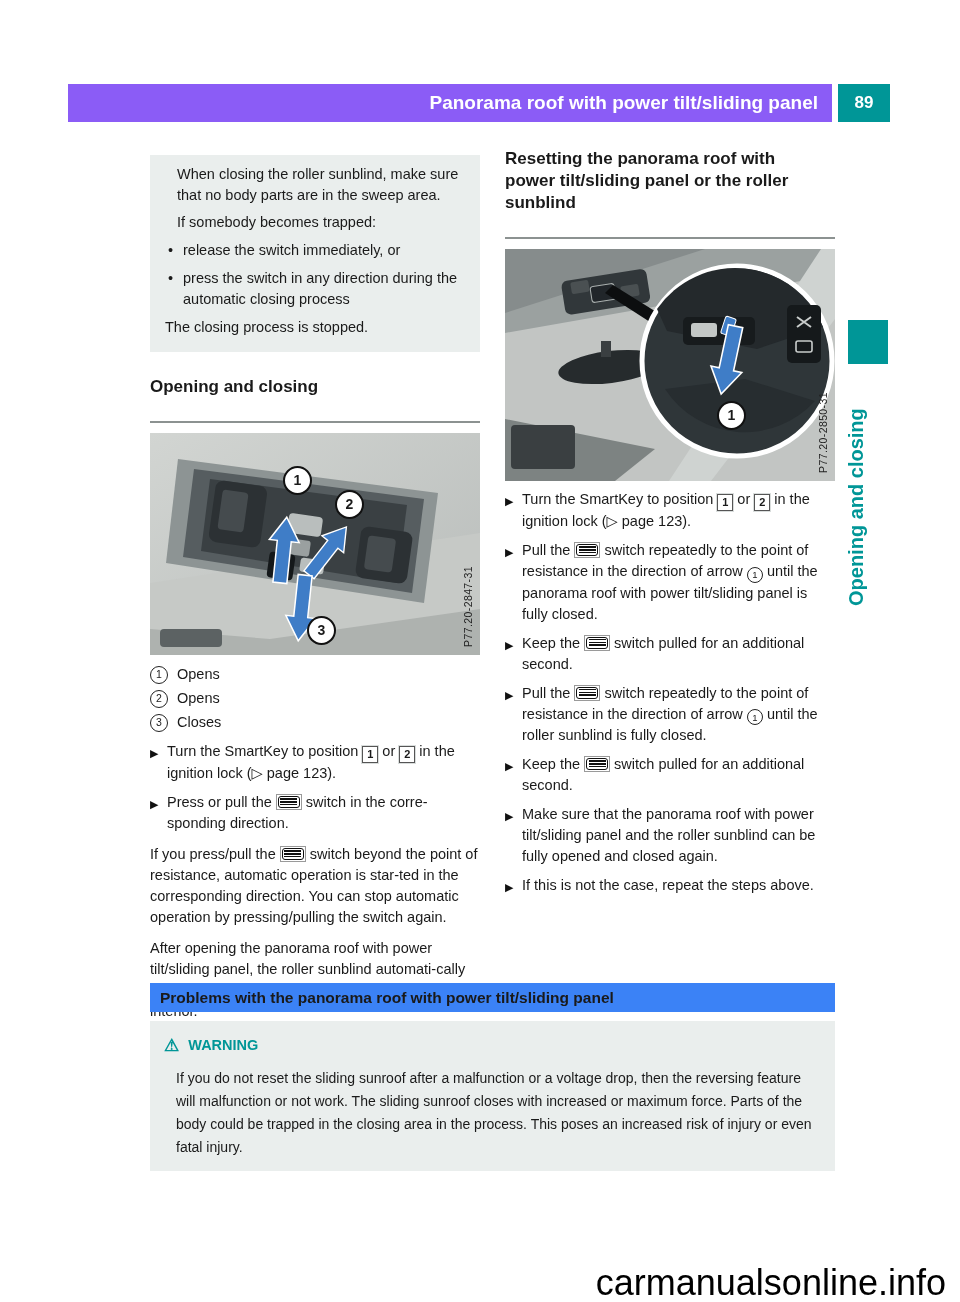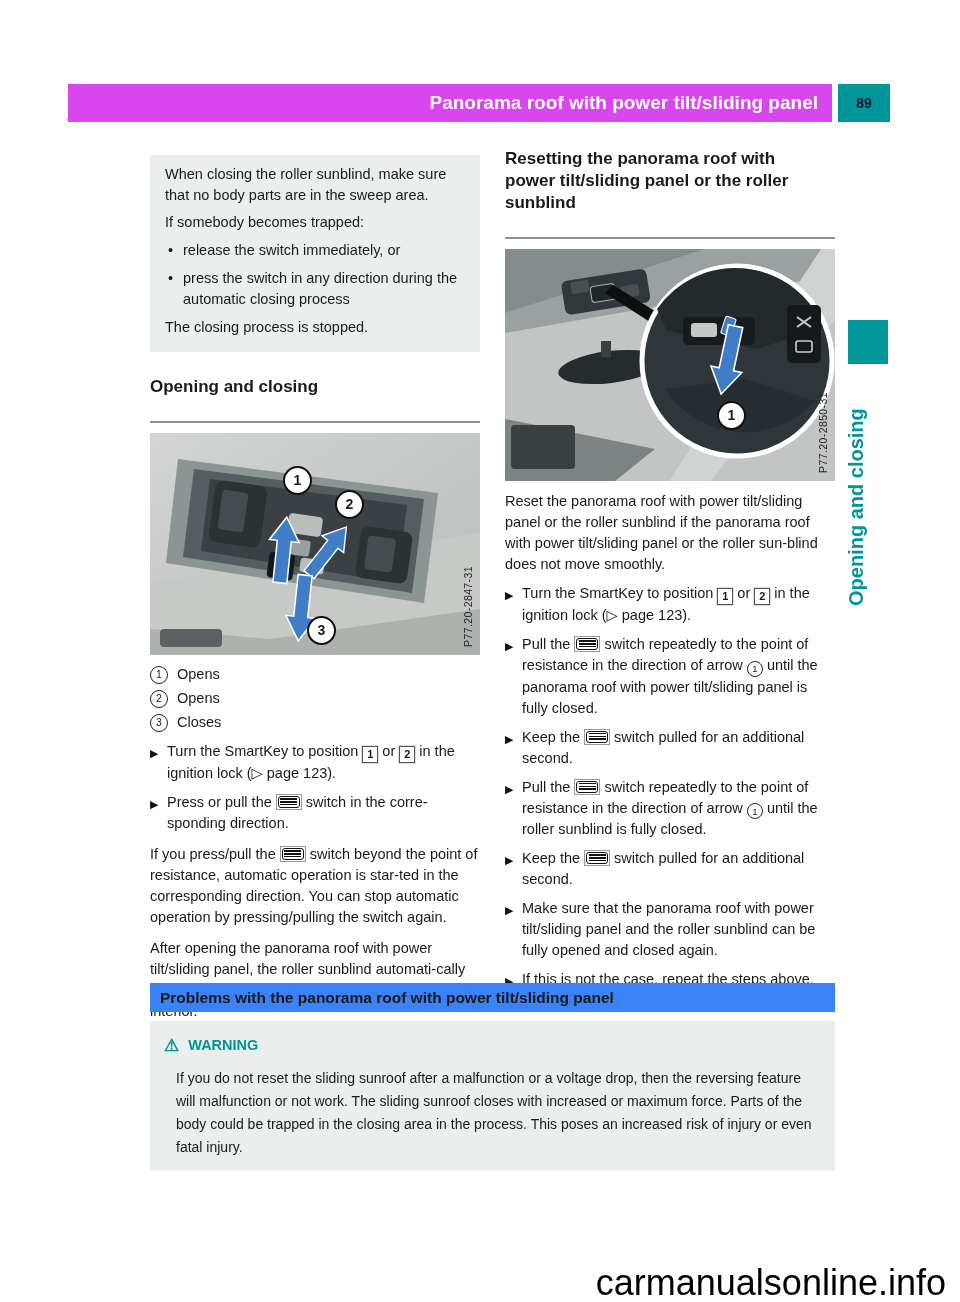--- a/index.html
+++ b/index.html
@@ -1,31 +1,31 @@
 <!DOCTYPE html>
 <html><head>
 <meta charset="utf-8">
 <style>
   html,body{margin:0;padding:0;}
   body{
     width:960px;height:1302px;position:relative;background:#ffffff;
     font-family:"Liberation Sans",sans-serif;color:#1a1a1a;overflow:hidden;
   }
   
-  .hbar{position:absolute;left:68px;top:84px;width:764px;height:38px;background:#d946ef;
+  .hbar{position:absolute;left:68px;top:84px;width:764px;height:38px;background:#8b5cf6;
     color:#fff;display:flex;align-items:center;justify-content:flex-end;padding-right:14px;
     box-sizing:border-box;font-weight:bold;font-size:19px;}
   .hpage{position:absolute;left:838px;top:84px;width:52px;height:38px;background:#009697;
-    color:#0f172a;display:flex;align-items:center;justify-content:center;font-weight:bold;font-size:14px;}
+    color:#ffffff;display:flex;align-items:center;justify-content:center;font-weight:bold;font-size:17px;}
   
   .col{position:absolute;width:330px;font-size:14.5px;line-height:21px;}
   .col.left{left:150px;top:155px;}
   .col.right{left:505px;top:148px;}
   .notebox{background:#eaeeed;padding:9px 8px 10px 11px;box-sizing:border-box;width:330px;}
-  .notebox p{margin:0 0 6px 4px;}
+  .notebox p{margin:0 0 6px 16px;}
   .notebox p:last-child{margin:4px;}
   .nb-bullet{display:flex;margin:7px 0 7px 7px;}
   .bdot{width:15px;flex:none;}
   h2{font-size:17px;line-height:22px;font-weight:bold;margin:24px 0 0 0;padding-bottom:23px;
      border-bottom:2px solid #8c9291;}
   .col.right h2{margin-top:0;white-space:pre-line;}
   
   .figure{position:relative;margin-top:10px;width:330px;}
   .figure svg{display:block;}
   .callout{position:absolute;width:25px;height:25px;border-radius:50%;background:#fff;
@@ -195,21 +195,20 @@
       <rect x="291" y="92" width="16" height="11" rx="2" fill="none" stroke="#c9cdcc" stroke-width="1.6"></rect>
       <path d="M160,140 A95,95 0 0 0 310,152 L240,130 Z" fill="#272d30"></path>
       <g fill="#3f7dc7" stroke="#ffffff" stroke-width="1.5">
         <polygon points="0,-36 15,-12 7,-12 7,30 -7,30 -7,-12 -15,-12" transform="translate(224,108) rotate(192) scale(1.05)"></polygon>
       </g>
     </svg>
     <div class="callout" style="left:212px;top:152px;">1</div>
     <div class="figcap">P77.20-2850-31</div>
   </div>
 
-  <p class="para">Reset the panorama roof with power tilt/sliding panel or the roller sunblind if the panorama roof with power tilt/sliding panel or the roller sun-blind does not move smoothly.</p>
 
   <div class="step">
     <span class="marker">▶</span>
     <span class="step-body">Turn the SmartKey to position <span class="keybox">1</span> or <span class="keybox">2</span> in the ignition lock (▷ page 123).</span>
   </div>
   <div class="step">
     <span class="marker">▶</span>
     <span class="step-body">Pull the <span class="sw-icon"><span class="sw-inner">
             <i></i>
             <i></i>

